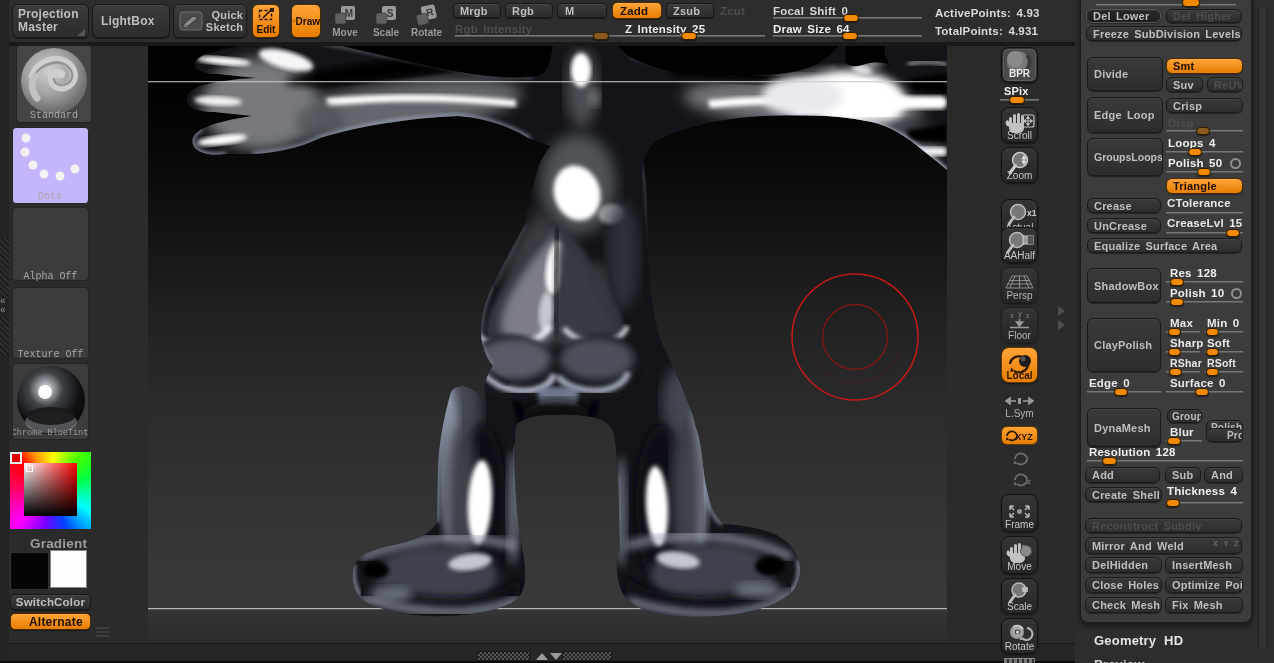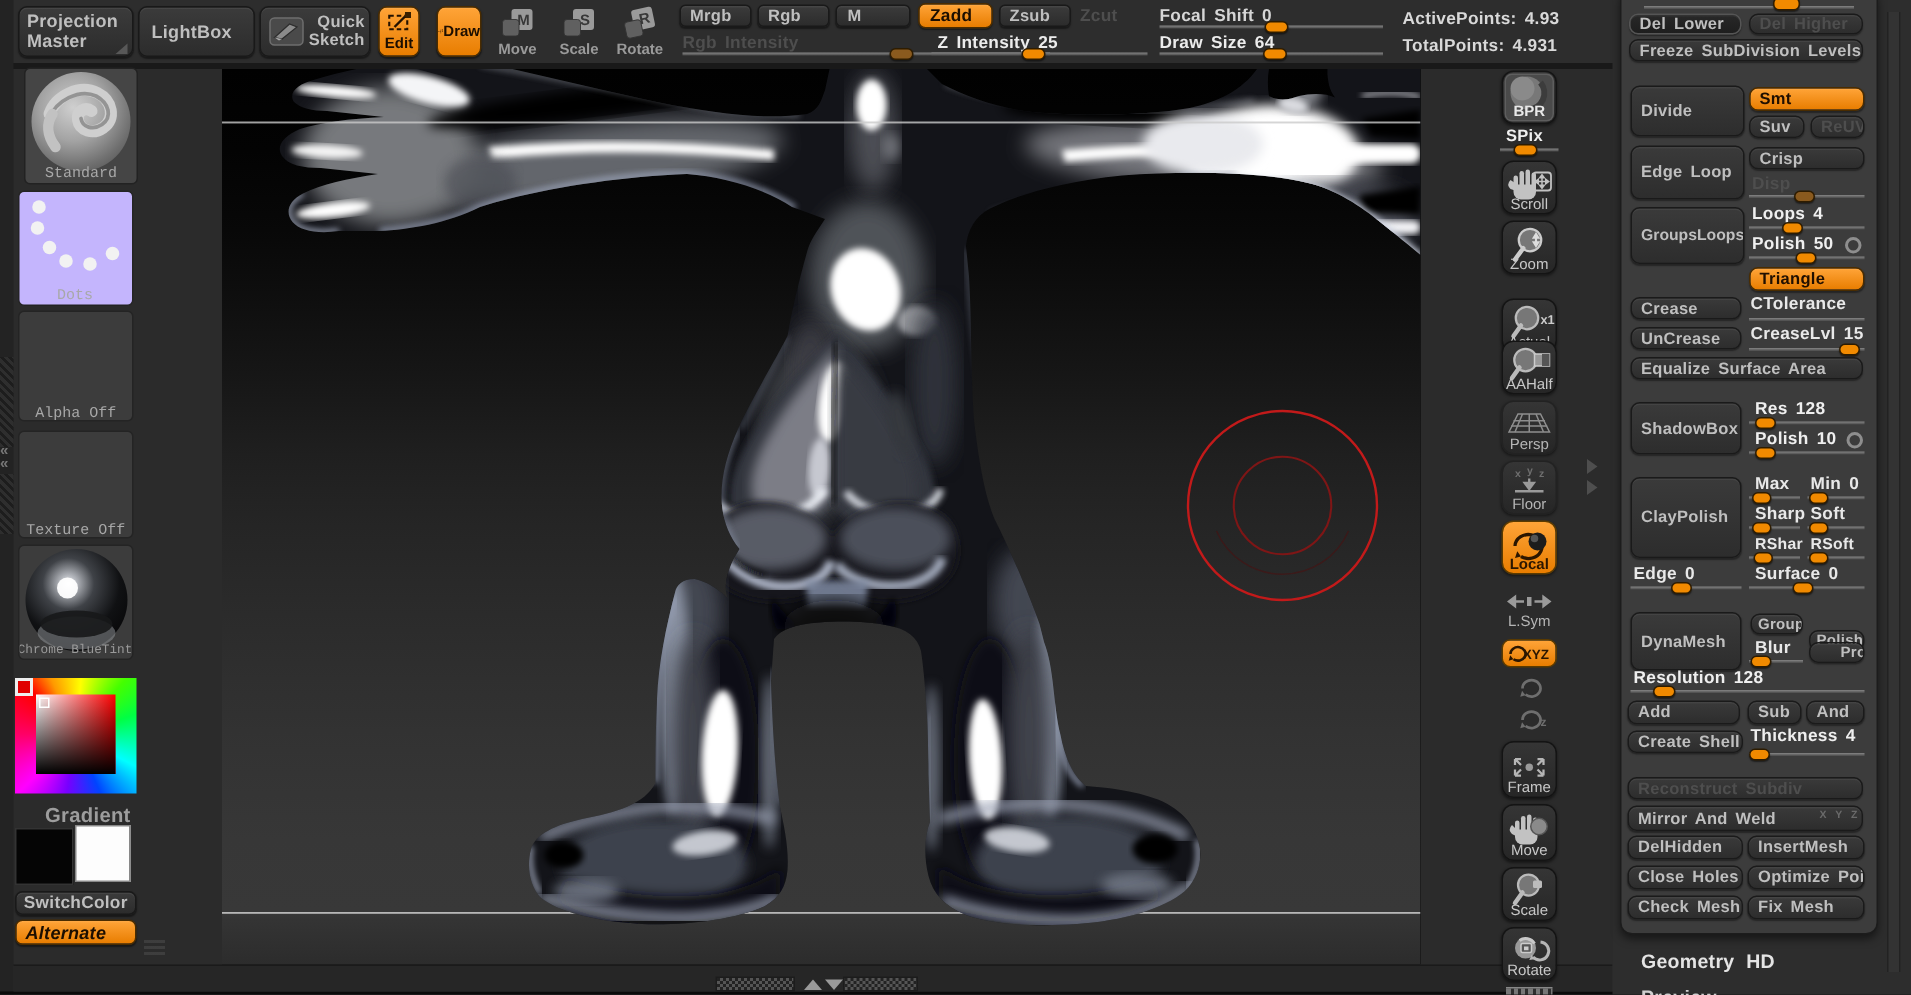--- a/index.html
+++ b/index.html
@@ -181,21 +181,21 @@
 
     <div class="abs" style="left:10px;top:452px;width:81px;height:77px;background:conic-gradient(from 315deg at 50% 50%, #f00, #f90 6%, #ff0 14%, #4f0 24%, #0f4 32%, #0ff 45%, #04f 56%, #70f 65%, #f0f 75%, #f06 88%, #f00);"></div>
     <div class="abs" style="left:24px;top:463px;width:53px;height:53px;background:linear-gradient(to bottom, rgba(0,0,0,0) 0%, #000 100%), linear-gradient(to right, #fff 0%, #f00 100%);"></div>
     <div class="abs" style="left:26px;top:465px;width:7px;height:7px;border:1.5px solid #fff;background:transparent;"></div>
     <div class="abs" style="left:10px;top:452px;width:12px;height:12px;background:#e00000;border:2px solid #eee;"></div>
     <div class="lbl" style="left:30px;top:536px;color:#9d9d9d;font-size:13.5px;">Gradient</div>
 
     <div class="abs" style="left:10px;top:552px;width:39px;height:38px;background:#050505;border:1px solid #333;"></div>
     <div class="abs" style="left:50px;top:550px;width:37px;height:38px;background:#fdfdfd;border:1px solid #888;"></div>
     <div class="btn" style="left:10px;top:594px;width:81px;height:16px;border-radius:5px;font-size:11.5px;">SwitchColor</div>
-    <div class="btn obtn" style="left:10px;top:613px;width:81px;height:17px;border-radius:5px;font-size:12px;justify-content:flex-start;padding-left:6px;font-style:italic;">Alternate</div>
+    <div class="btn obtn" style="left:10px;top:613px;width:81px;height:17px;border-radius:5px;font-size:12px;justify-content:flex-start;padding-left:18px;">Alternate</div>
 
     <div class="abs" style="left:96px;top:625px;width:14px;height:12px;background:repeating-linear-gradient(0deg,#4a4a4a 0 2px,#2b2b2b 2px 4px);opacity:0.6;"></div>
   </div>
   <div id="canvas" class="abs" style="left:148px;top:46px;width:799px;height:597px;background:#000;">
   <svg width="799" height="597" viewBox="0 0 799 597">
     <defs>
       <linearGradient id="bgg" x1="0" y1="0" x2="0" y2="1">
         <stop offset="0" stop-color="#010101"></stop>
         <stop offset="0.09" stop-color="#030303"></stop>
         <stop offset="0.18" stop-color="#080808"></stop>

